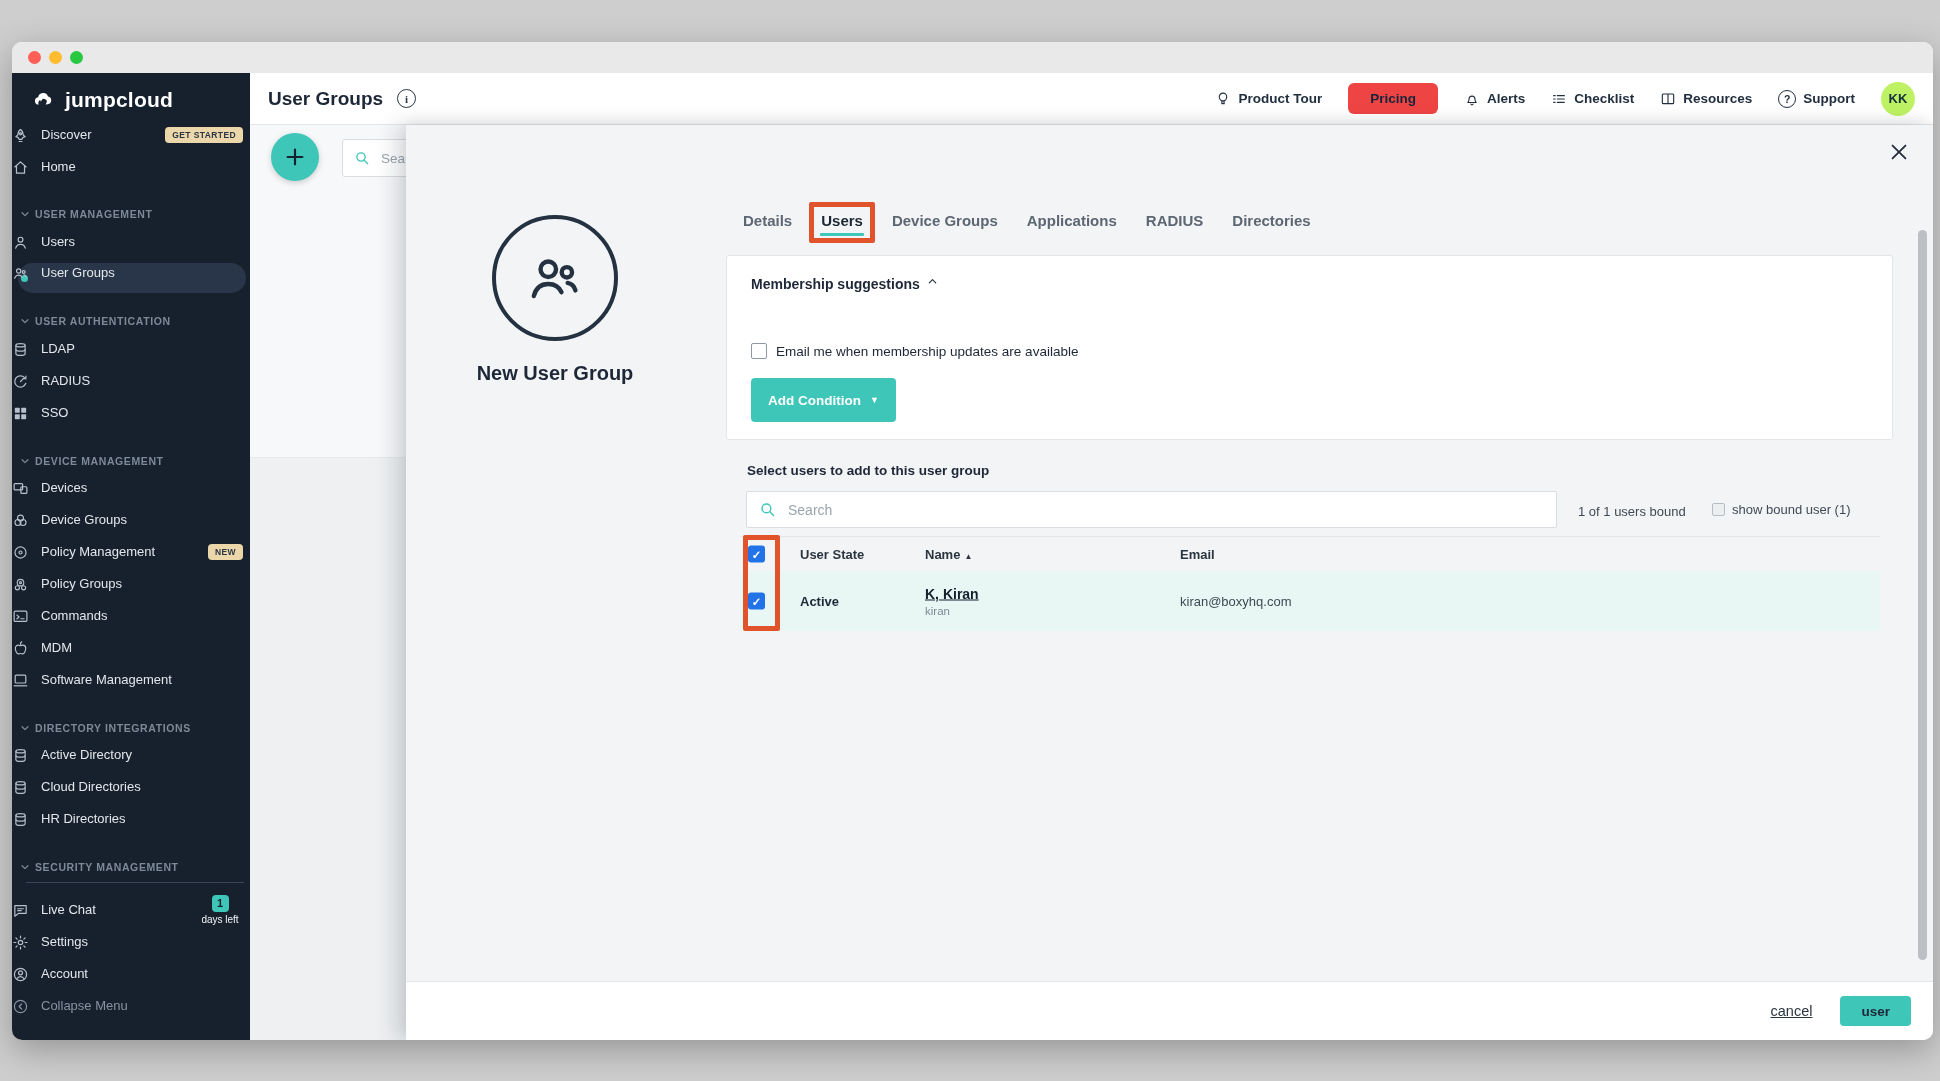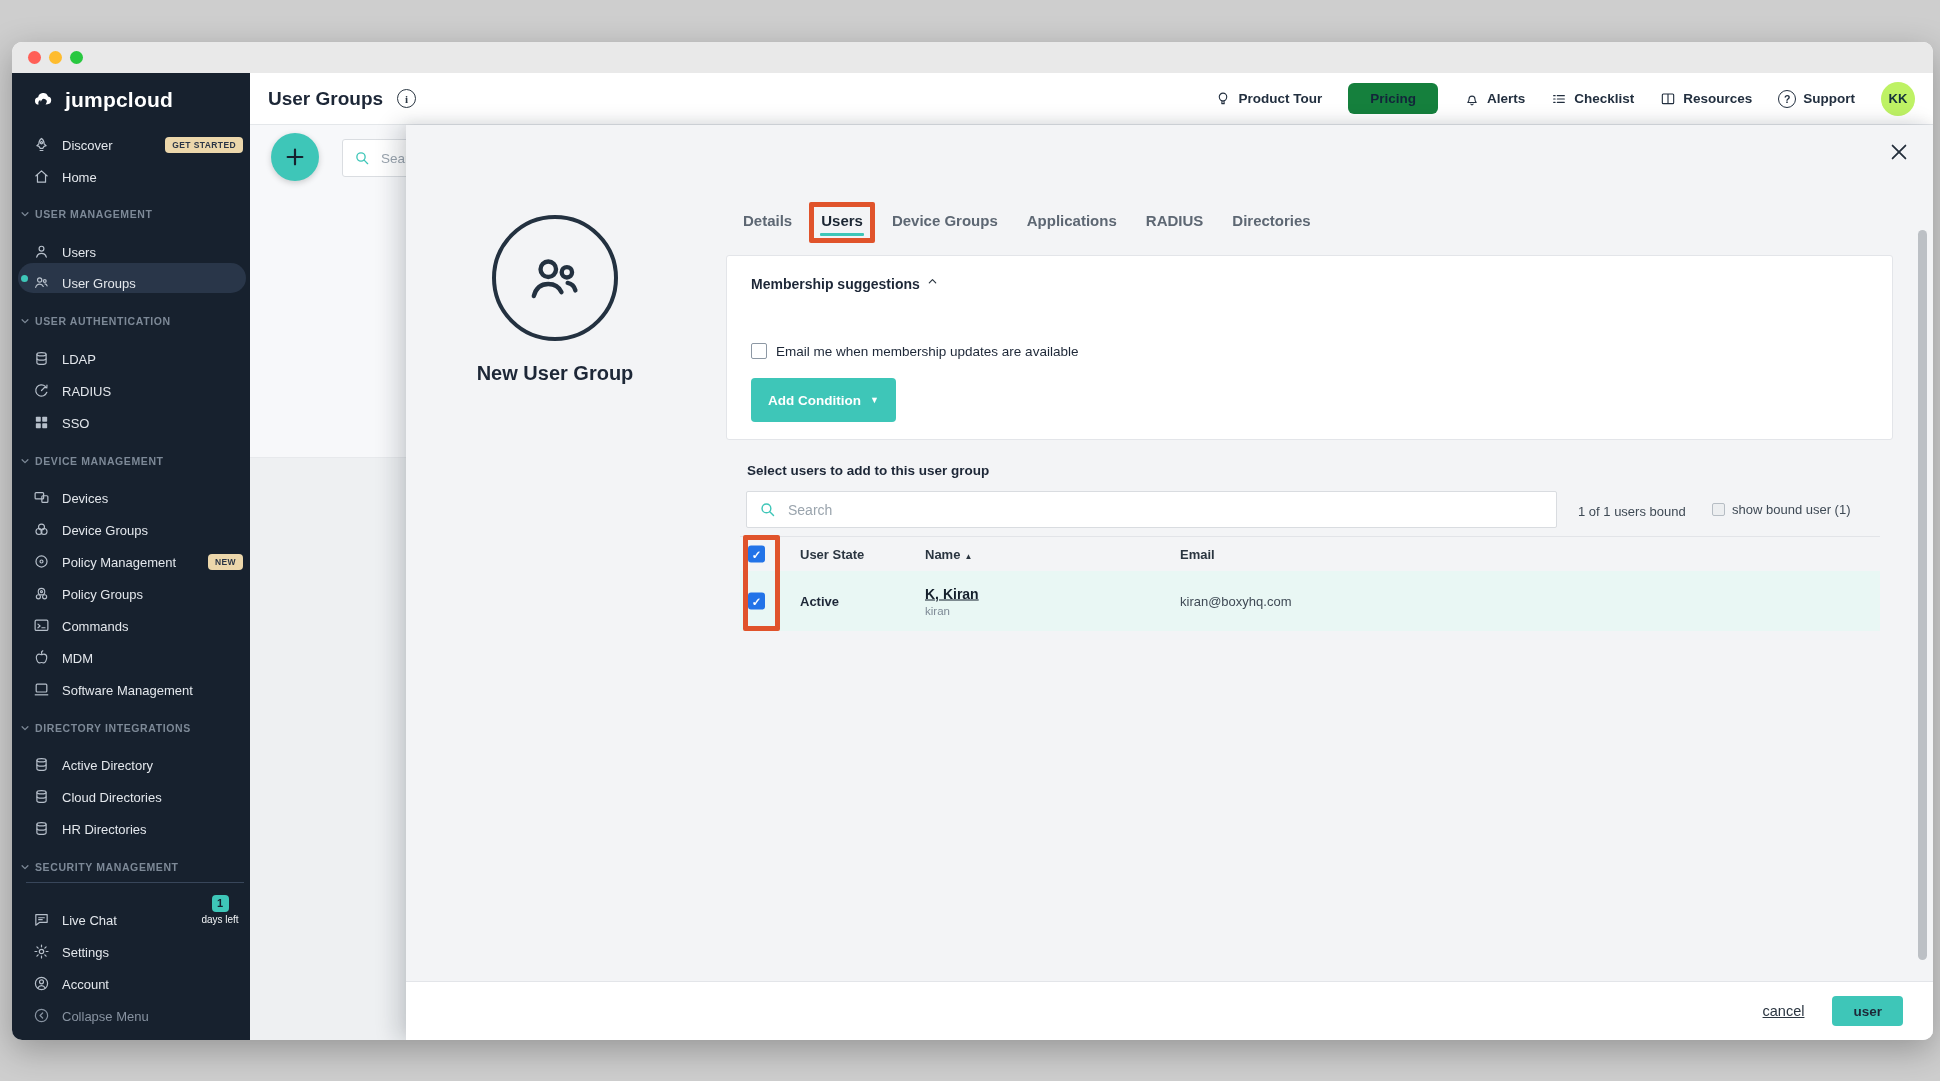--- a/index.html
+++ b/index.html
@@ -5,21 +5,21 @@
   html,body{margin:0;padding:0;width:1940px;height:1081px;background:#cecece;font-family:"Liberation Sans",sans-serif;overflow:hidden;}
   
   .window{position:absolute;left:12px;top:42px;width:1921px;height:998px;background:#fff;border-radius:10px;overflow:hidden;box-shadow:0 10px 34px rgba(0,0,0,.28);}
   .titlebar{position:absolute;left:0;top:0;right:0;height:31px;background:#e9e9e9;display:flex;align-items:center;padding-left:16px;gap:8px;}
   .dot{width:13px;height:13px;border-radius:50%;}
   .dot.red{background:#ff5f57}.dot.yellow{background:#febc2e}.dot.green{background:#28c840}
   .app{position:absolute;left:0;top:31px;right:0;bottom:0;}
   
   .sidebar{position:absolute;left:0;top:0;bottom:0;width:246px;background:#17212e;color:#dfe4e9;}
   .logo{position:absolute;left:16px;top:10px;height:34px;display:flex;align-items:center;gap:7px;color:#fff;font-size:21px;font-weight:bold;letter-spacing:.2px;}
-  .nav-row{position:absolute;left:0;right:0;height:26px;display:flex;align-items:flex-end;padding-left:21px;gap:12px;font-size:13px;color:#e3e7ec;}
+  .nav-row{position:absolute;left:0;right:0;height:26px;display:flex;align-items:flex-start;gap:12px;font-size:13px;color:#e3e7ec;}
   .nav-row .ic{width:17px;height:17px;color:#b6bfca;flex:0 0 auto;position:relative;z-index:1;}
   .nav-row .lbl{position:relative;z-index:1;}
   .nav-row .badge{margin-left:auto;margin-right:15px;background:#ecd7ab;color:#2a3546;font-size:8.5px;font-weight:bold;letter-spacing:.4px;padding:3px 7px;border-radius:4px;position:relative;z-index:1;}
   .active-bg{position:absolute;left:6px;right:12px;top:-2px;bottom:-2px;background:#293649;border-radius:15px;}
   .active-dot{position:absolute;left:9px;top:50%;margin-top:-3.5px;width:7px;height:7px;border-radius:50%;background:#3ec6b8;z-index:1;}
   .sec-label{position:absolute;left:8px;display:flex;align-items:center;gap:5px;font-size:10.5px;font-weight:bold;letter-spacing:.6px;color:#7d8997;}
   .sec-label .ic{width:10px;height:10px;}
   .side-divider{position:absolute;left:14px;right:14px;top:809px;height:1px;background:#38465a;}
   .sb-thumb{position:absolute;right:2px;top:54px;width:5px;height:556px;background:#c9ced5;border-radius:3px;opacity:.9;}
   .chat-badge{position:absolute;right:10px;top:822px;width:56px;text-align:center;}
@@ -27,21 +27,21 @@
   .chat-badge .b2{font-size:10px;color:#f2f4f6;margin-top:2px;}
   .muted{color:#8792a0;}
   
   .main{position:absolute;left:238px;top:0;right:0;bottom:0;background:#f7f8fa;}
   .header{position:absolute;left:0;top:0;right:0;height:52px;background:#fff;border-bottom:1px solid #e4e7ea;display:flex;align-items:center;padding:0 18px;box-sizing:border-box;}
   .page-title{font-size:19px;font-weight:bold;color:#1d2737;}
   .info-circ{width:17px;height:17px;border:1.5px solid #2a3642;border-radius:50%;color:#2a3642;font-size:11px;font-weight:bold;display:flex;align-items:center;justify-content:center;margin-left:14px;font-family:"Liberation Serif",serif;}
   .header-right{margin-left:auto;display:flex;align-items:center;gap:26px;font-size:13.5px;font-weight:600;color:#222f3f;}
   .h-item{display:flex;align-items:center;gap:7px;}
   .h-item .ic{width:16px;height:16px;color:#222f3f;}
-  .pricing-btn{background:#15803d;color:#13253a;font-weight:bold;padding:8px 22px;border-radius:6px;font-size:13.5px;}
+  .pricing-btn{background:#ef4444;color:#13253a;font-weight:bold;padding:8px 22px;border-radius:6px;font-size:13.5px;}
   .q-circ{width:16px;height:16px;border:1.5px solid #222f3f;border-radius:50%;font-size:10.5px;display:flex;align-items:center;justify-content:center;}
   .avatar{width:34px;height:34px;border-radius:50%;background:#bef264;color:#14323c;font-size:13px;font-weight:bold;display:flex;align-items:center;justify-content:center;}
   
   .page{position:absolute;left:0;top:52px;right:0;bottom:0;}
   .pg-lower{position:absolute;left:0;top:332px;right:0;bottom:0;background:#eef0f2;border-top:1px solid #e7e9ec;}
   .plus-btn{position:absolute;left:21px;top:8px;width:48px;height:48px;border-radius:50%;background:#3ec6b8;display:flex;align-items:center;justify-content:center;box-shadow:0 2px 6px rgba(0,0,0,.18);}
   .plus-btn .ic{width:22px;height:22px;color:#16212e;}
   .pg-search{position:absolute;left:92px;top:14px;width:280px;height:38px;background:#fff;border:1px solid #dadde1;border-radius:3px;display:flex;align-items:center;gap:9px;padding:0 11px;box-sizing:border-box;}
   .pg-search .ic{width:16px;height:16px;color:#3ec6b8;flex:0 0 auto;}
   .pg-search input{border:none;outline:none;font-size:13.5px;color:#3e4954;width:100%;font-family:"Liberation Sans",sans-serif;background:transparent;}
@@ -80,21 +80,21 @@
   .c-cb{left:8px;}
   .c-state{left:60px;}
   .c-name{left:185px;}
   .c-email{left:440px;}
   .cb{width:17px;height:17px;background:#2273e8;border-radius:3px;color:#fff;font-size:11.5px;font-weight:bold;display:flex;align-items:center;justify-content:center;}
   .sort{font-size:8px;color:#2a3540;margin-left:4px;}
   .name-link{font-size:14px;font-weight:bold;color:#15202c;text-decoration:underline;}
   .name-sub{font-size:11.5px;color:#7e8a96;margin-top:3px;}
   .state-txt{font-weight:600;color:#1d2737;}
   .anno-col{position:absolute;left:337px;top:410px;width:37px;height:96px;border:5px solid #e0532b;border-radius:2px;box-sizing:border-box;}
-  .drawer-footer{position:absolute;left:0;right:0;bottom:0;height:59px;background:#fff;border-top:1px solid #e3e5e9;border-bottom-right-radius:10px;display:flex;align-items:center;justify-content:flex-end;gap:28px;padding-right:30px;box-sizing:border-box;}
+  .drawer-footer{position:absolute;left:0;right:0;bottom:0;height:59px;background:#fff;border-top:1px solid #e3e5e9;border-bottom-right-radius:10px;display:flex;align-items:center;justify-content:flex-end;gap:28px;padding-right:22px;box-sizing:border-box;}
   .cancel-link{font-size:14.5px;color:#2a3540;text-decoration:underline;}
   .save-btn{height:30px;background:#3ec6b8;border-radius:4px;color:#1d2737;font-size:13.5px;font-weight:bold;display:flex;align-items:center;padding:0 21px;}
   .dr-scroll{position:absolute;right:6px;top:105px;width:9px;height:730px;background:#bcc0c5;border-radius:5px;}
   svg{display:block;}
 </style>
 </head>
 <body>
 
 <svg width="0" height="0" style="position:absolute">
   <defs>

